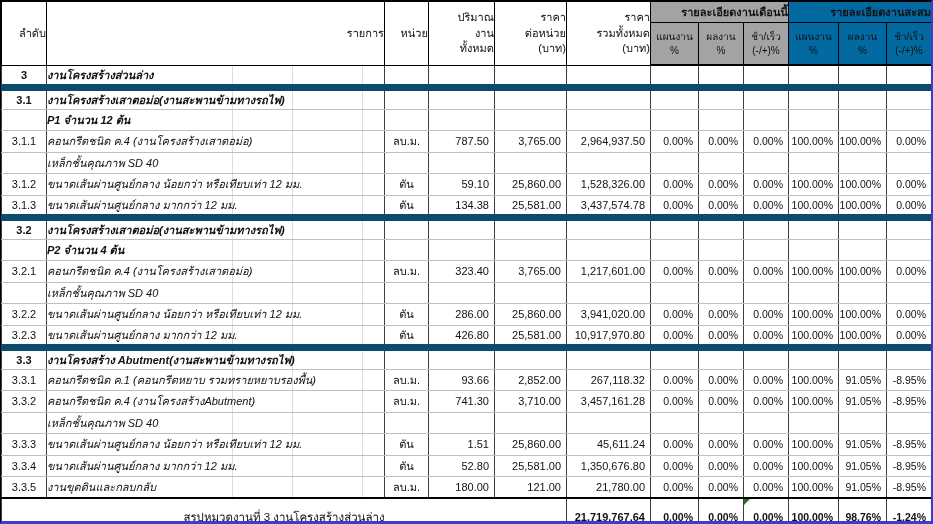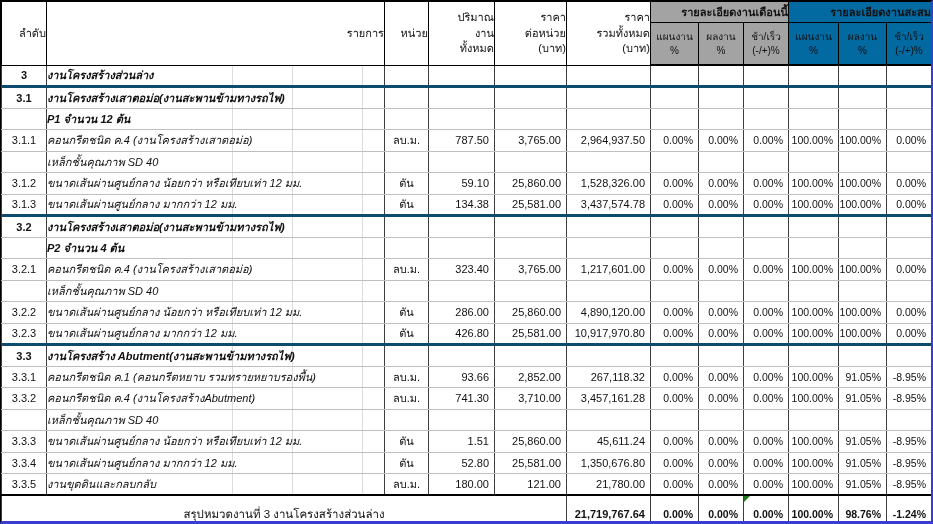--- a/index.html
+++ b/index.html
@@ -20,21 +20,21 @@
   th.yellow{background:#a3a3a3;}
   th.lav{background:#0369a1;}
   thead tr.sub th{border-bottom:2px solid #000;font-size:10px;}
   
   tbody.rows tr{height:21.5px;}
   tbody td{
     border-left:1px solid #3d3d3d;border-right:1px solid #3d3d3d;
     border-top:1px solid #bfbfbf;border-bottom:1px solid #bfbfbf;
     font-size:11px;color:#111;background:#fff;
   }
-  tbody tr.sec td{border-top:3px solid #0c4a6e;}
+  tbody tr.sec td{border-top:7px solid #0c4a6e;}
   tbody tr.bold td{font-weight:bold;}
   td.c{text-align:center;}
   td.l{text-align:left;font-style:italic;}
   td.r{text-align:right;padding-right:5px;}
   td.p{font-size:10.5px;}
   
   td.rk{
     background-image:linear-gradient(#dcdcdc,#dcdcdc),linear-gradient(#dcdcdc,#dcdcdc),linear-gradient(#dcdcdc,#dcdcdc);
     background-size:1px 100%,1px 100%,1px 100%;
     background-position:185px 0,245px 0,315px 0;
@@ -255,21 +255,21 @@
           <td class="r p"></td>
           <td class="r p"></td>
           <td class="r p"></td>
         </tr>
         <tr>
           <td class="c">3.2.2</td>
           <td class="l rk">ขนาดเส้นผ่านศูนย์กลาง น้อยกว่า หรือเทียบเท่า 12 มม.</td>
           <td class="c">ตัน</td>
           <td class="r">286.00</td>
           <td class="r">25,860.00</td>
-          <td class="r">4,890,120.00</td>
+          <td class="r">3,941,020.00</td>
           <td class="r p">0.00%</td>
           <td class="r p">0.00%</td>
           <td class="r p">0.00%</td>
           <td class="r p">100.00%</td>
           <td class="r p">100.00%</td>
           <td class="r p">0.00%</td>
         </tr>
         <tr>
           <td class="c">3.2.3</td>
           <td class="l rk">ขนาดเส้นผ่านศูนย์กลาง มากกว่า 12 มม.</td>

